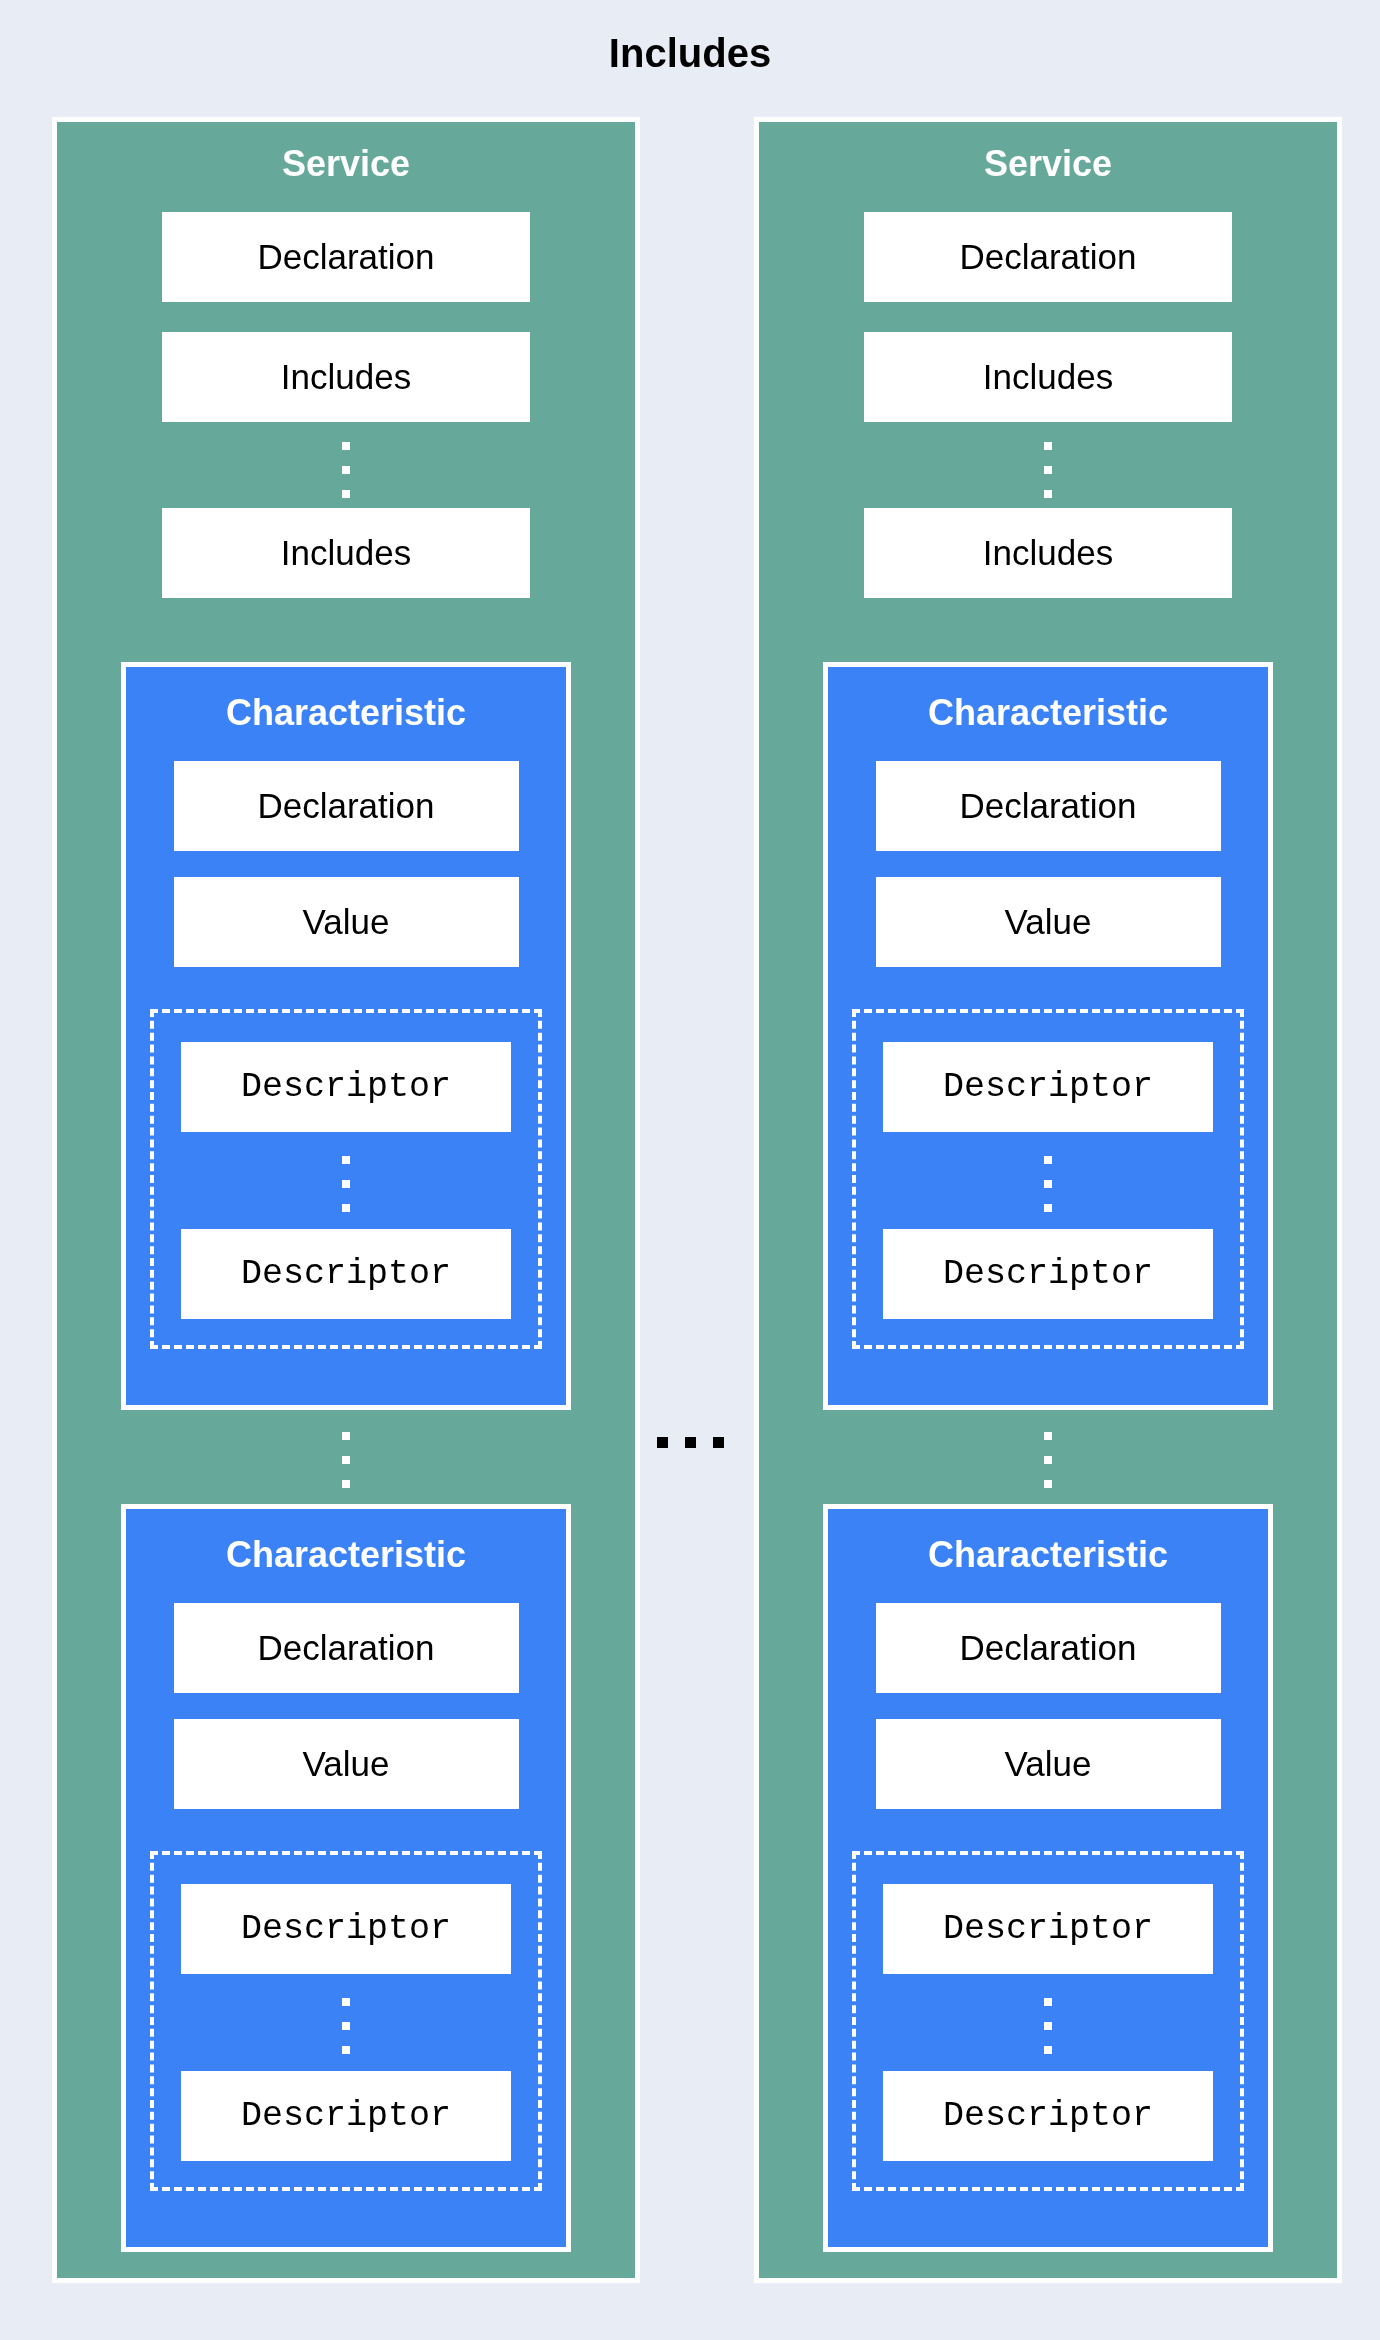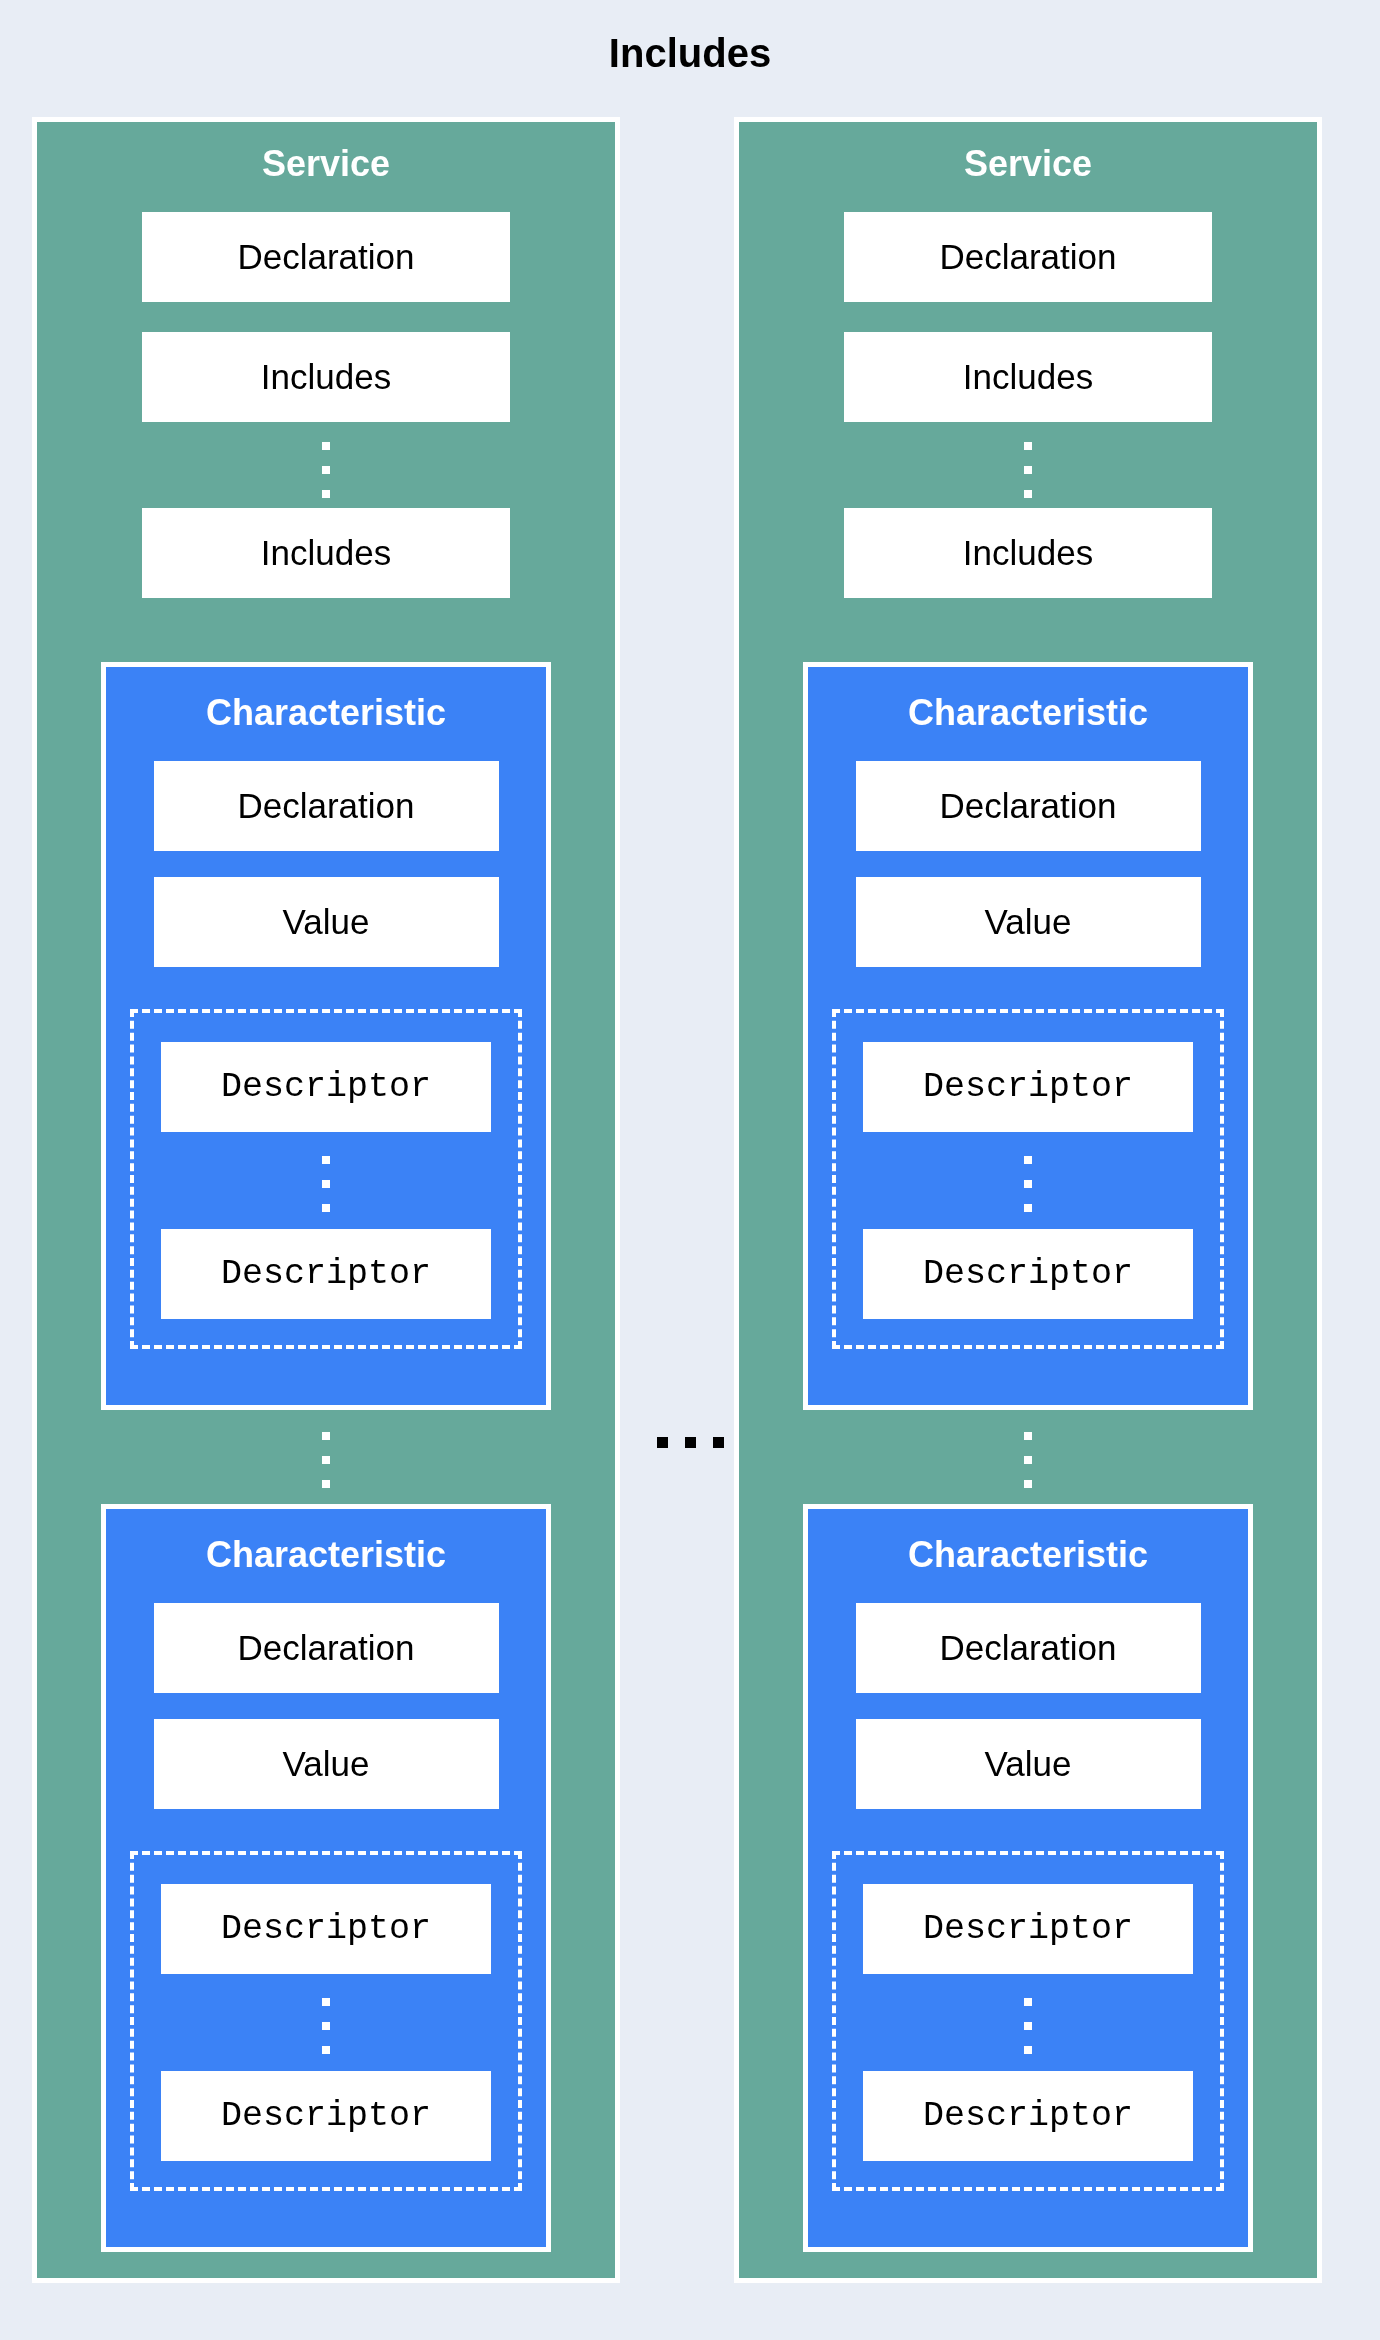--- a/index.html
+++ b/index.html
@@ -18,21 +18,21 @@
     text-align: center;
     font-size: 40px;
     font-weight: bold;
     color: #000;
     line-height: 46px;
   }
 
   .columns {
     position: absolute;
     top: 117px;
-    left: 32px;
+    left: 52px;
     width: 1290px;
     display: flex;
     justify-content: space-between;
   }
 
   .service {
     box-sizing: border-box;
     width: 588px;
     height: 2166px;
     background: #66a99b;

